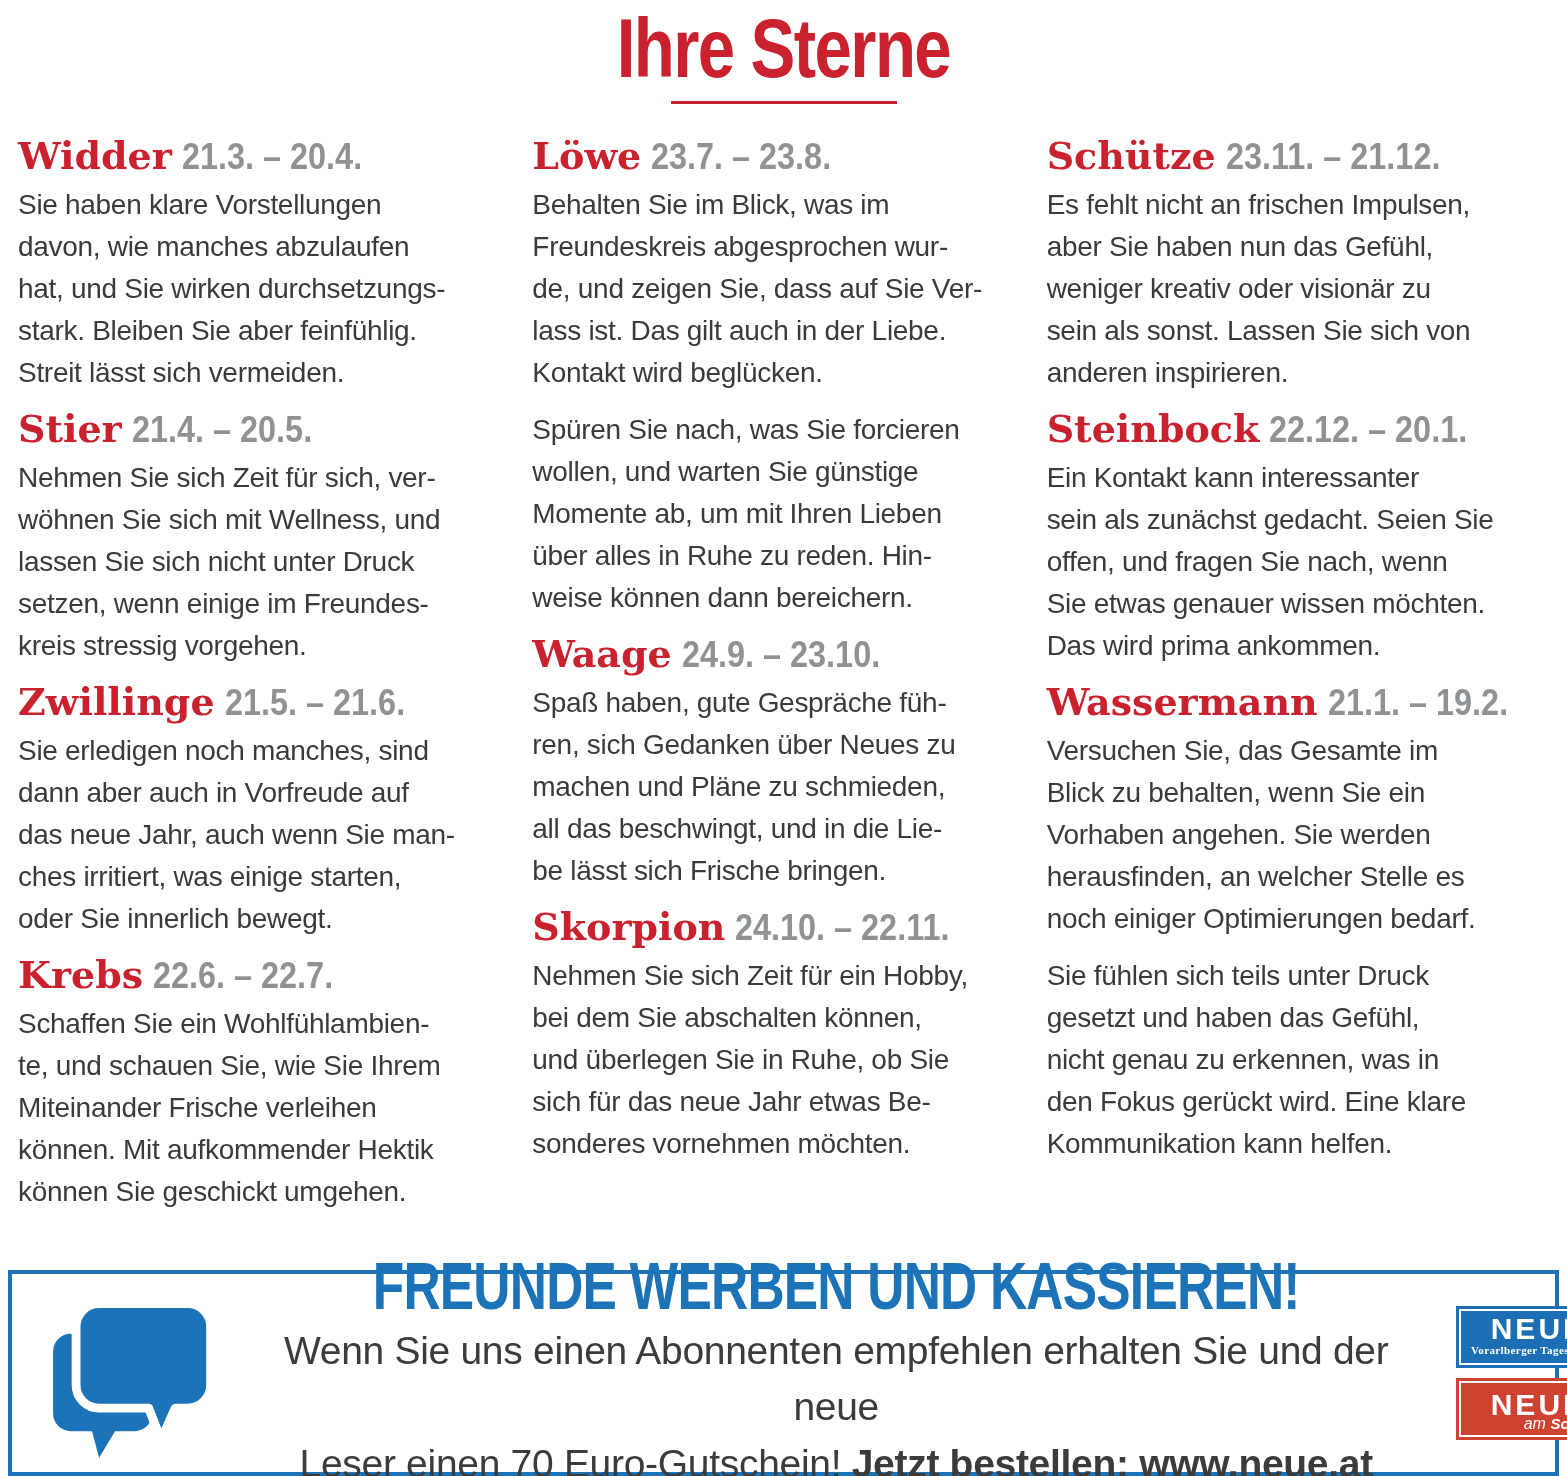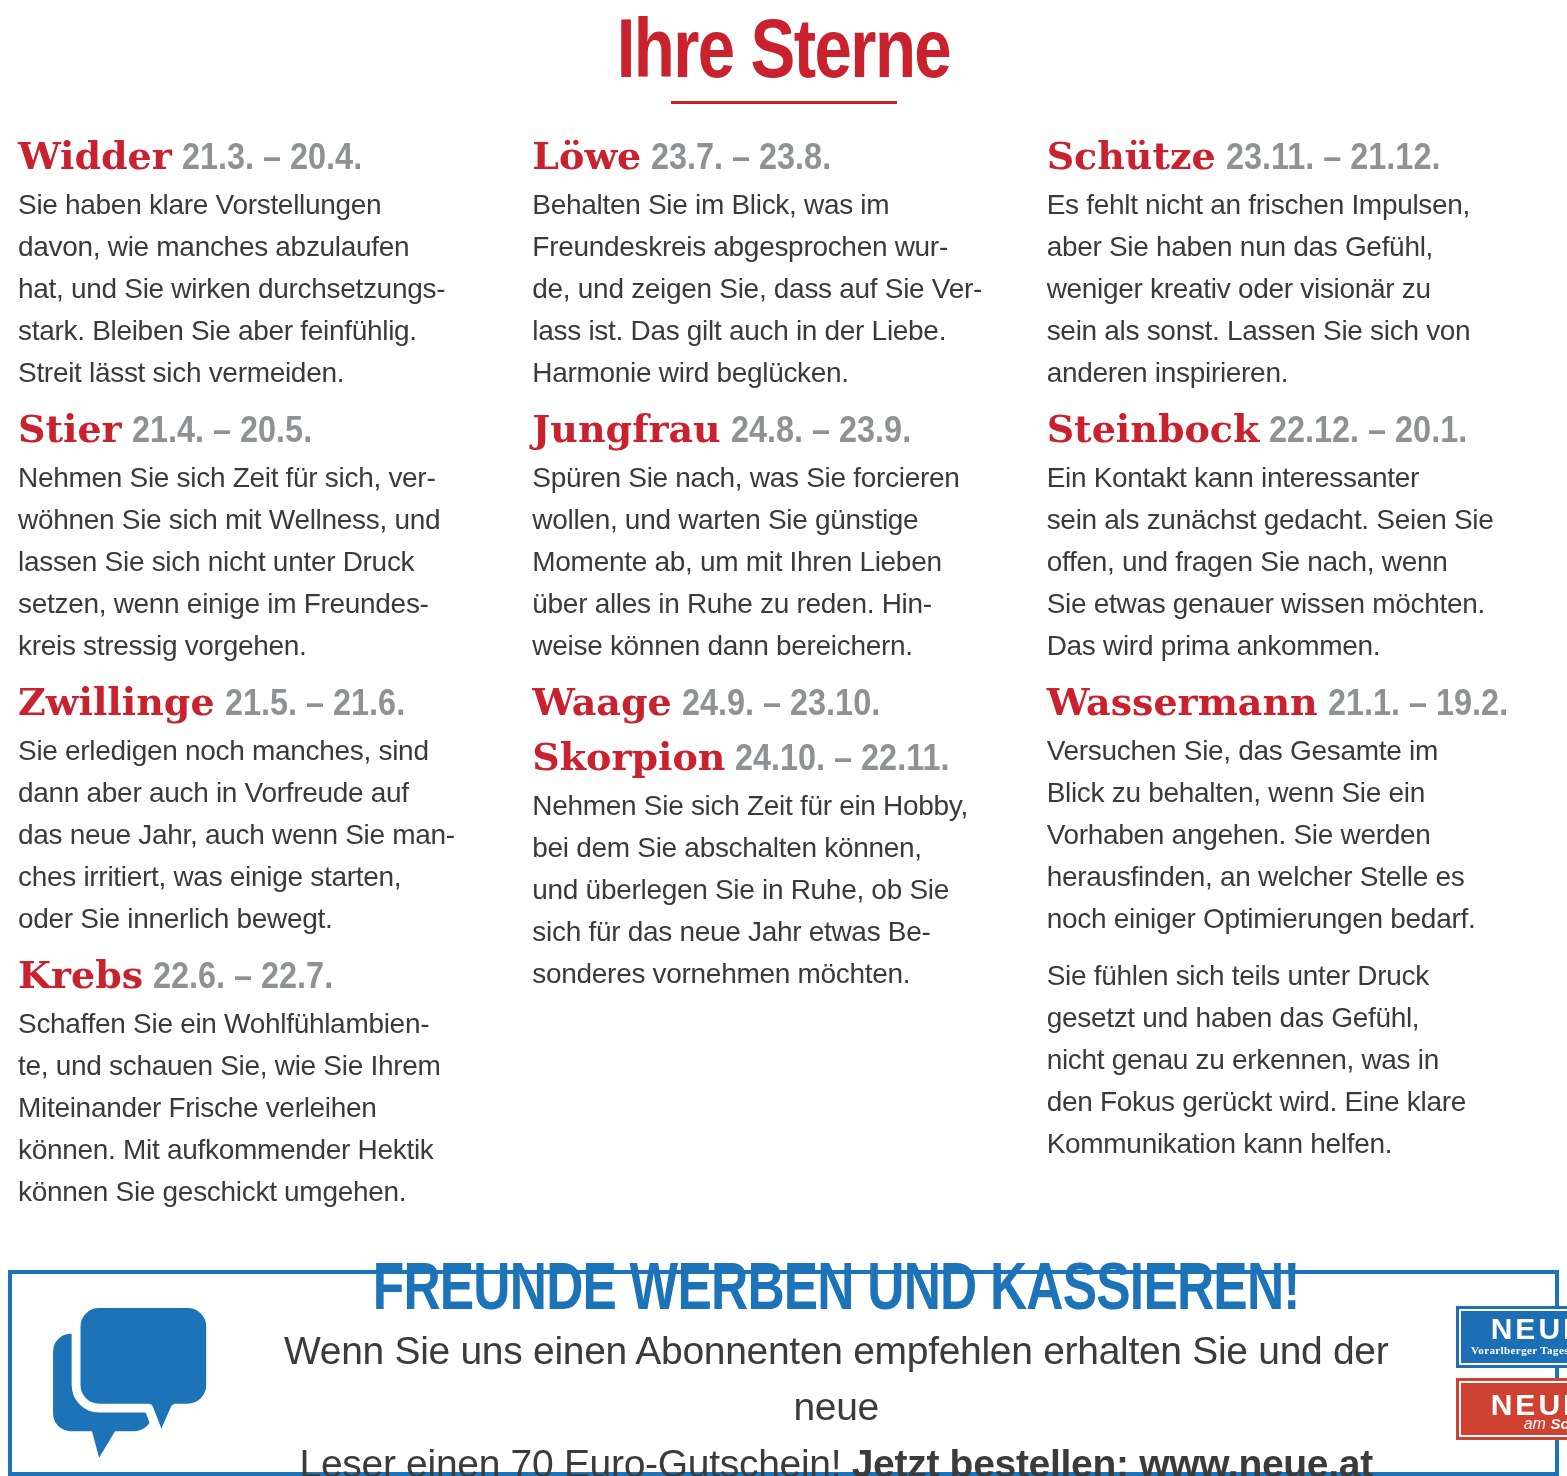--- a/index.html
+++ b/index.html
@@ -135,32 +135,36 @@
 können Sie geschickt umgehen.</p>
     </section>
   </div>
   <div class="col">
     <section class="sign">
       <h2><span class="sign-name">Löwe</span><span class="sign-dates">23.7. – 23.8.</span></h2>
       <p class="sign-text">Behalten Sie im Blick, was im
 Freundeskreis abgesprochen wur-
 de, und zeigen Sie, dass auf Sie Ver-
 lass ist. Das gilt auch in der Liebe.
-Harmonie wird beglücken.</p>
-    </section>
-    <section class="sign">
-      <h2><span class="sign-name">Jungfrau</span><span class="sign-dates">24.8. – 23.9.</span></h2>
+Kontakt wird beglücken.</p>
+    </section>
+    <section class="sign">
       <p class="sign-text">Spüren Sie nach, was Sie forcieren
 wollen, und warten Sie günstige
 Momente ab, um mit Ihren Lieben
 über alles in Ruhe zu reden. Hin-
 weise können dann bereichern.</p>
     </section>
     <section class="sign">
       <h2><span class="sign-name">Waage</span><span class="sign-dates">24.9. – 23.10.</span></h2>
+      <p class="sign-text">Spaß haben, gute Gespräche füh-
+ren, sich Gedanken über Neues zu
+machen und Pläne zu schmieden,
+all das beschwingt, und in die Lie-
+be lässt sich Frische bringen.</p>
     </section>
     <section class="sign">
       <h2><span class="sign-name">Skorpion</span><span class="sign-dates">24.10. – 22.11.</span></h2>
       <p class="sign-text">Nehmen Sie sich Zeit für ein Hobby,
 bei dem Sie abschalten können,
 und überlegen Sie in Ruhe, ob Sie
 sich für das neue Jahr etwas Be-
 sonderes vornehmen möchten.</p>
     </section>
   </div>

